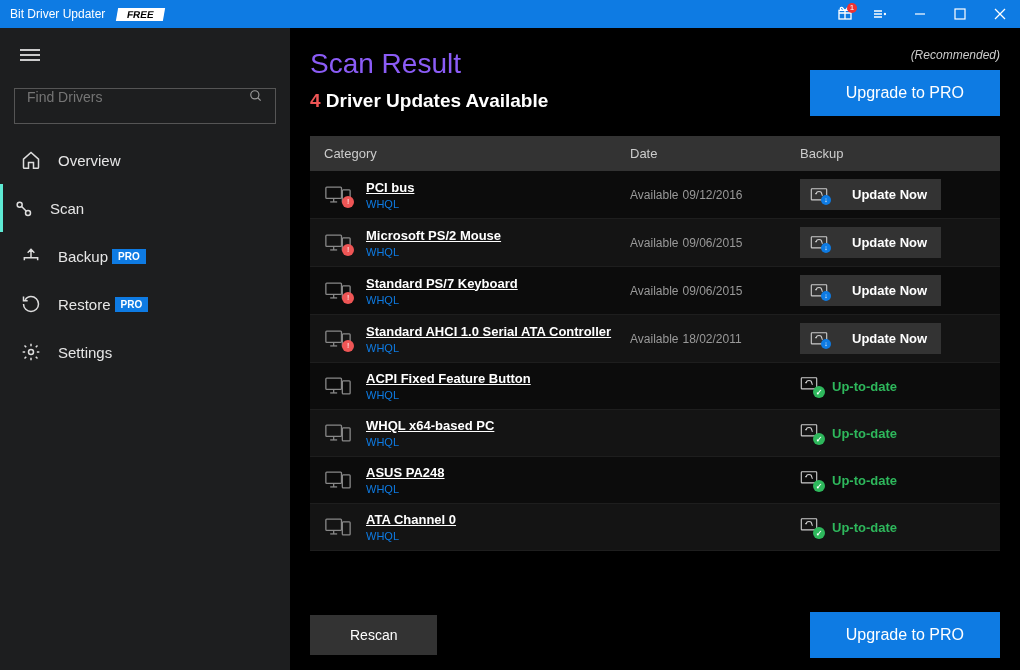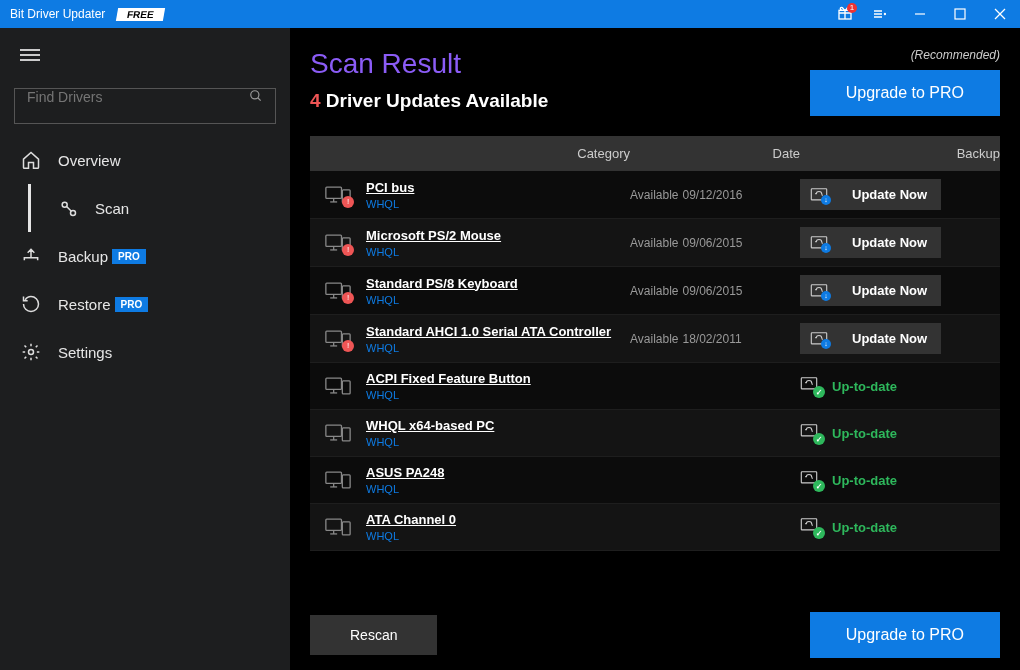--- a/index.html
+++ b/index.html
@@ -13,37 +13,37 @@
 .titlebar .winbtn { width: 40px; height: 28px; display: flex; align-items: center; justify-content: center; cursor: pointer; }
 
 .mainrow { display: flex; height: 642px; }
 .sidebar { width: 290px; background: #1d1e1f; color: #e6e6e6; padding-top: 6px; }
 .hamburger { padding: 12px 20px; cursor: pointer; }
 .hamburger span { display: block; width: 20px; height: 2px; background: #ccc; margin: 3px 0; }
 .search { margin: 12px 14px; border: 1px solid #555; height: 36px; display: flex; align-items: flex-start; padding: 0 12px; color: #888; font-size: 14px; }
 .search input { flex:1; background: transparent; border: none; outline: none; color: #ccc; font-size: 14px; }
 .search .sicon { color: #999; font-size: 13px; }
 .navitem { display: flex; align-items: center; padding: 12px 20px; font-size: 15px; cursor: pointer; height: 48px; }
-.navitem.active { border-left: 3px solid #e5e5e5; padding-left: 26px; margin-left: 28px; }
+.navitem.active { border-left: 3px solid #5eead4; padding-left: 9px; }
 .navitem .icon { width: 22px; margin-right: 16px; display: flex; align-items: center; justify-content: center; }
 .navitem .pro { background: #0e7be3; color: #fff; font-size: 10px; font-weight: bold; padding: 2px 6px; margin-left: 4px; }
 
 .content { flex: 1; background: #000; color: #fff; display: flex; flex-direction: column; padding: 20px 20px 12px 20px; position: relative; }
 .header-row { display: flex; justify-content: space-between; align-items: flex-start; margin-bottom: 20px; }
 .header-row h1 { font-size: 28px; font-weight: 300; color: #8b5cf6; margin-bottom: 10px; }
 .header-row .sub { font-size: 19px; color: #fff; font-weight: 600; }
 .header-row .sub .count { color: #e55; }
 .reco { color: #ccc; font-size: 12px; font-style: italic; margin-bottom: 8px; text-align: right; }
 .upg-btn { background: #0e7be3; color: #fff; border: none; padding: 14px 36px; font-size: 16px; cursor: pointer; }
 
 .listwrap { flex: 1; overflow-y: scroll; position: relative; }
 .listwrap::-webkit-scrollbar { width: 12px; }
 .listwrap::-webkit-scrollbar-track { background: #2a2a2a; }
 .listwrap::-webkit-scrollbar-thumb { background: #555; }
-.colhead { display: flex; background: #333; color: #ccc; font-size: 13px; padding: 10px 0; text-align: right; }
+.colhead { display: flex; background: #333; color: #ccc; font-size: 13px; padding: 10px 0; }
 .colhead .c1 { width: 320px; padding-left: 14px; }
 .colhead .c2 { width: 170px; }
 .colhead .c3 { flex:1; }
 
 .row { display: flex; align-items: center; padding: 8px 0; border-bottom: 1px solid #1e1e1e; background: #141414; }
 .row.alt { background: #0c0c0c; }
 .row .ricon { width: 56px; display: flex; justify-content: center; position: relative; }
 .row .ricon svg { stroke: #888; }
 .row .ricon .warn { position:absolute; bottom:-2px; right:12px; width:12px; height:12px; background:#e55; border-radius:50%; display:flex; align-items:center; justify-content:center; font-size:8px; color:#fff; }
 .row .name { width: 264px; }
@@ -234,21 +234,21 @@
     <div class="ricon">
               <svg width="26" height="22" viewBox="0 0 30 24" fill="none" stroke="#888" stroke-width="1.5">
                 <rect x="1" y="3" width="18" height="13" rx="1"></rect>
                 <line x1="6" y1="20" x2="14" y2="20"></line>
                 <line x1="10" y1="16" x2="10" y2="20"></line>
                 <rect x="20" y="6" width="9" height="15" rx="1"></rect>
               </svg>
               <span class="warn">!</span>
             </div>
     <div class="name">
-      <div class="dname">Standard PS/8 Keyboard</div>
+      <div class="dname">Standard PS/7 Keyboard</div>
       <div class="whql">WHQL</div>
     </div>
     <div class="date"><span class="av">Available</span>09/06/2015</div>
     <div class="status"><button class="update-btn">
                 <span class="ub-ico"><svg width="18" height="14" viewBox="0 0 24 20" fill="none" stroke="#ccc" stroke-width="1.6">
                     <rect x="1" y="1" width="22" height="16" rx="1"></rect>
                     <path d="M8 9a4 4 0 018 0M8 9l-1-2M16 9l1 2"></path>
                   </svg><span class="dl">↓</span></span>
                 <span>Update Now</span>
               </button></div>

